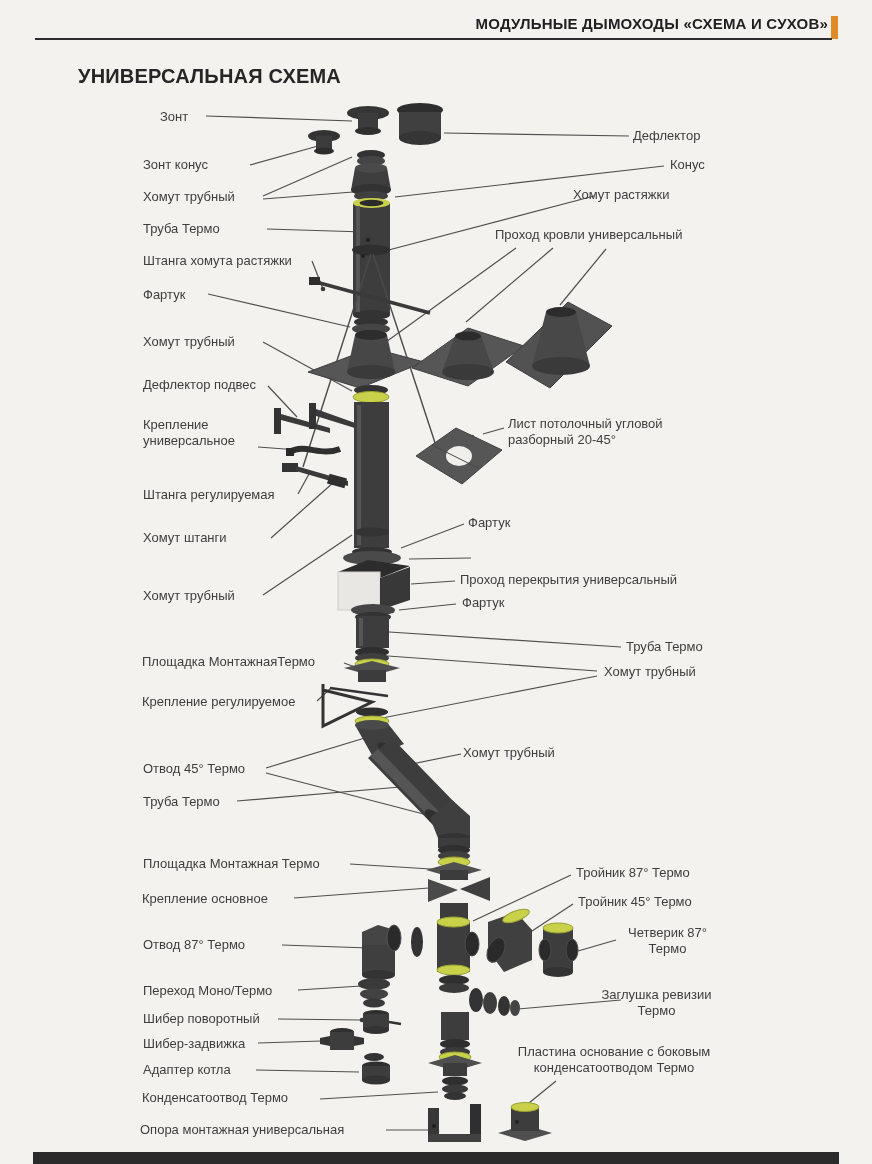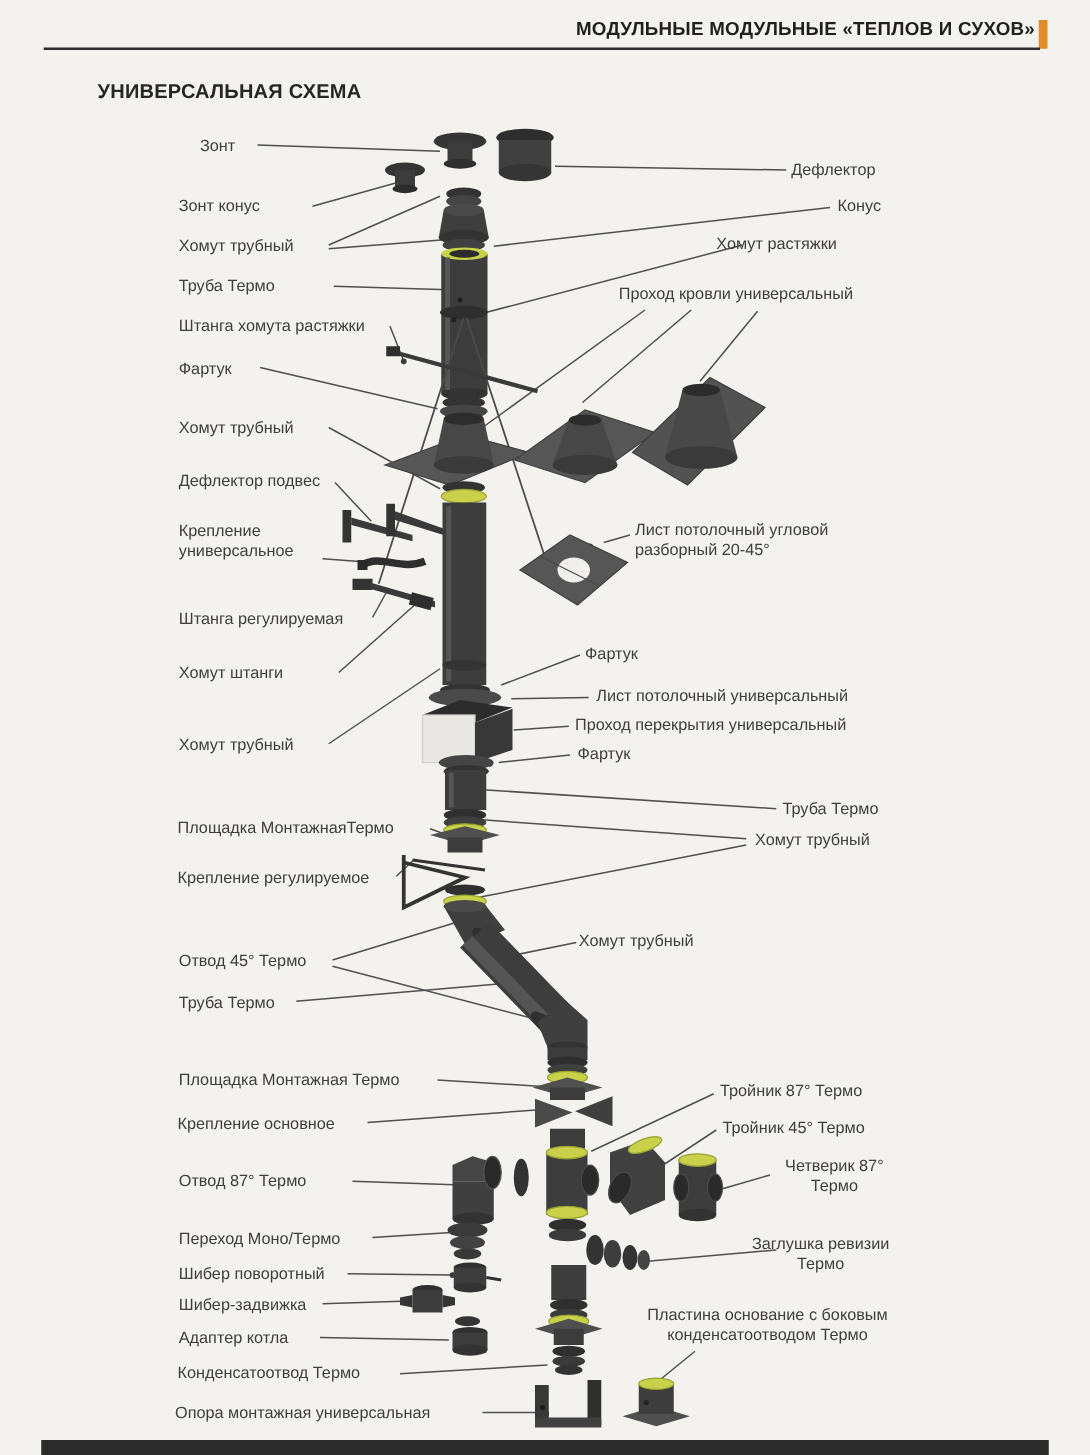--- a/index.html
+++ b/index.html
@@ -2,34 +2,34 @@
 <html><head>
 <meta charset="utf-8">
 <style>
   html,body{margin:0;padding:0;background:#e8e7e4;}
   .canvas{position:relative;width:872px;height:1164px;background:#f3f2ef;overflow:hidden;
           font-family:"Liberation Sans","DejaVu Sans",sans-serif;}
   .hdr{position:absolute;top:15px;right:44px;font-size:15px;font-weight:bold;color:#1f1f1f;
        letter-spacing:.2px;white-space:nowrap;}
   .hdr-bar{position:absolute;top:16px;left:831px;width:7px;height:23px;background:#e08a28;}
   .hdr-rule{position:absolute;top:38px;left:35px;width:797px;height:2px;background:#2e2e2e;}
-  .title{position:absolute;top:65px;left:78px;font-size:16px;font-weight:bold;color:#262626;
+  .title{position:absolute;top:65px;left:78px;font-size:20px;font-weight:bold;color:#262626;
          letter-spacing:.2px;white-space:nowrap;}
   .footer-bar{position:absolute;top:1152px;left:33px;width:806px;height:12px;background:#2b2b2b;}
   .lbl{position:absolute;font-size:13px;line-height:1.22;color:#3e3e3e;white-space:nowrap;}
   .wrap{white-space:normal;}
   .tr{text-align:center;}
   svg.diagram{position:absolute;left:0;top:0;}
 </style>
 </head>
 <body>
 
 <div class="canvas">
 
-  <div class="hdr">МОДУЛЬНЫЕ МОДУЛЬНЫЕ «ТЕПЛОВ И СУХОВ»</div>
+  <div class="hdr">МОДУЛЬНЫЕ ДЫМОХОДЫ «СХЕМА И СУХОВ»</div>
   <div class="hdr-bar"></div>
   <div class="hdr-rule"></div>
   <div class="title">УНИВЕРСАЛЬНАЯ СХЕМА</div>
 
   <svg class="diagram" width="872" height="1164" viewBox="0 0 872 1164">
 
     <g stroke="#4f4f4f" stroke-width="1.2">
       <line x1="206" y1="116" x2="352" y2="121"></line>
       <line x1="250" y1="165" x2="318" y2="146"></line>
       <line x1="263" y1="196" x2="352" y2="157"></line>
@@ -371,21 +371,20 @@
   <div class="lbl" style="left:143px;top:1062px">Адаптер котла</div>
   <div class="lbl" style="left:142px;top:1090px">Конденсатоотвод Термо</div>
   <div class="lbl" style="left:140px;top:1122px">Опора монтажная универсальная</div>
 
   <div class="lbl" style="left:633px;top:128px">Дефлектор</div>
   <div class="lbl" style="left:670px;top:157px">Конус</div>
   <div class="lbl" style="left:573px;top:187px">Хомут растяжки</div>
   <div class="lbl" style="left:495px;top:227px">Проход кровли универсальный</div>
   <div class="lbl wrap" style="left:508px;top:416px;width:185px">Лист потолочный угловой разборный 20-45°</div>
   <div class="lbl" style="left:468px;top:515px">Фартук</div>
-  <div class="lbl" style="left:477px;top:549px">Лист потолочный универсальный</div>
   <div class="lbl" style="left:460px;top:572px">Проход перекрытия универсальный</div>
   <div class="lbl" style="left:462px;top:595px">Фартук</div>
   <div class="lbl" style="left:626px;top:639px">Труба Термо</div>
   <div class="lbl" style="left:604px;top:664px">Хомут трубный</div>
   <div class="lbl" style="left:463px;top:745px">Хомут трубный</div>
   <div class="lbl" style="left:576px;top:865px">Тройник 87° Термо</div>
   <div class="lbl" style="left:578px;top:894px">Тройник 45° Термо</div>
   <div class="lbl wrap tr" style="left:620px;top:925px;width:95px">Четверик 87° Термо</div>
   <div class="lbl wrap tr" style="left:600px;top:987px;width:113px">Заглушка ревизии Термо</div>
   <div class="lbl wrap tr" style="left:505px;top:1044px;width:218px">Пластина основание с боковым конденсатоотводом Термо</div>

